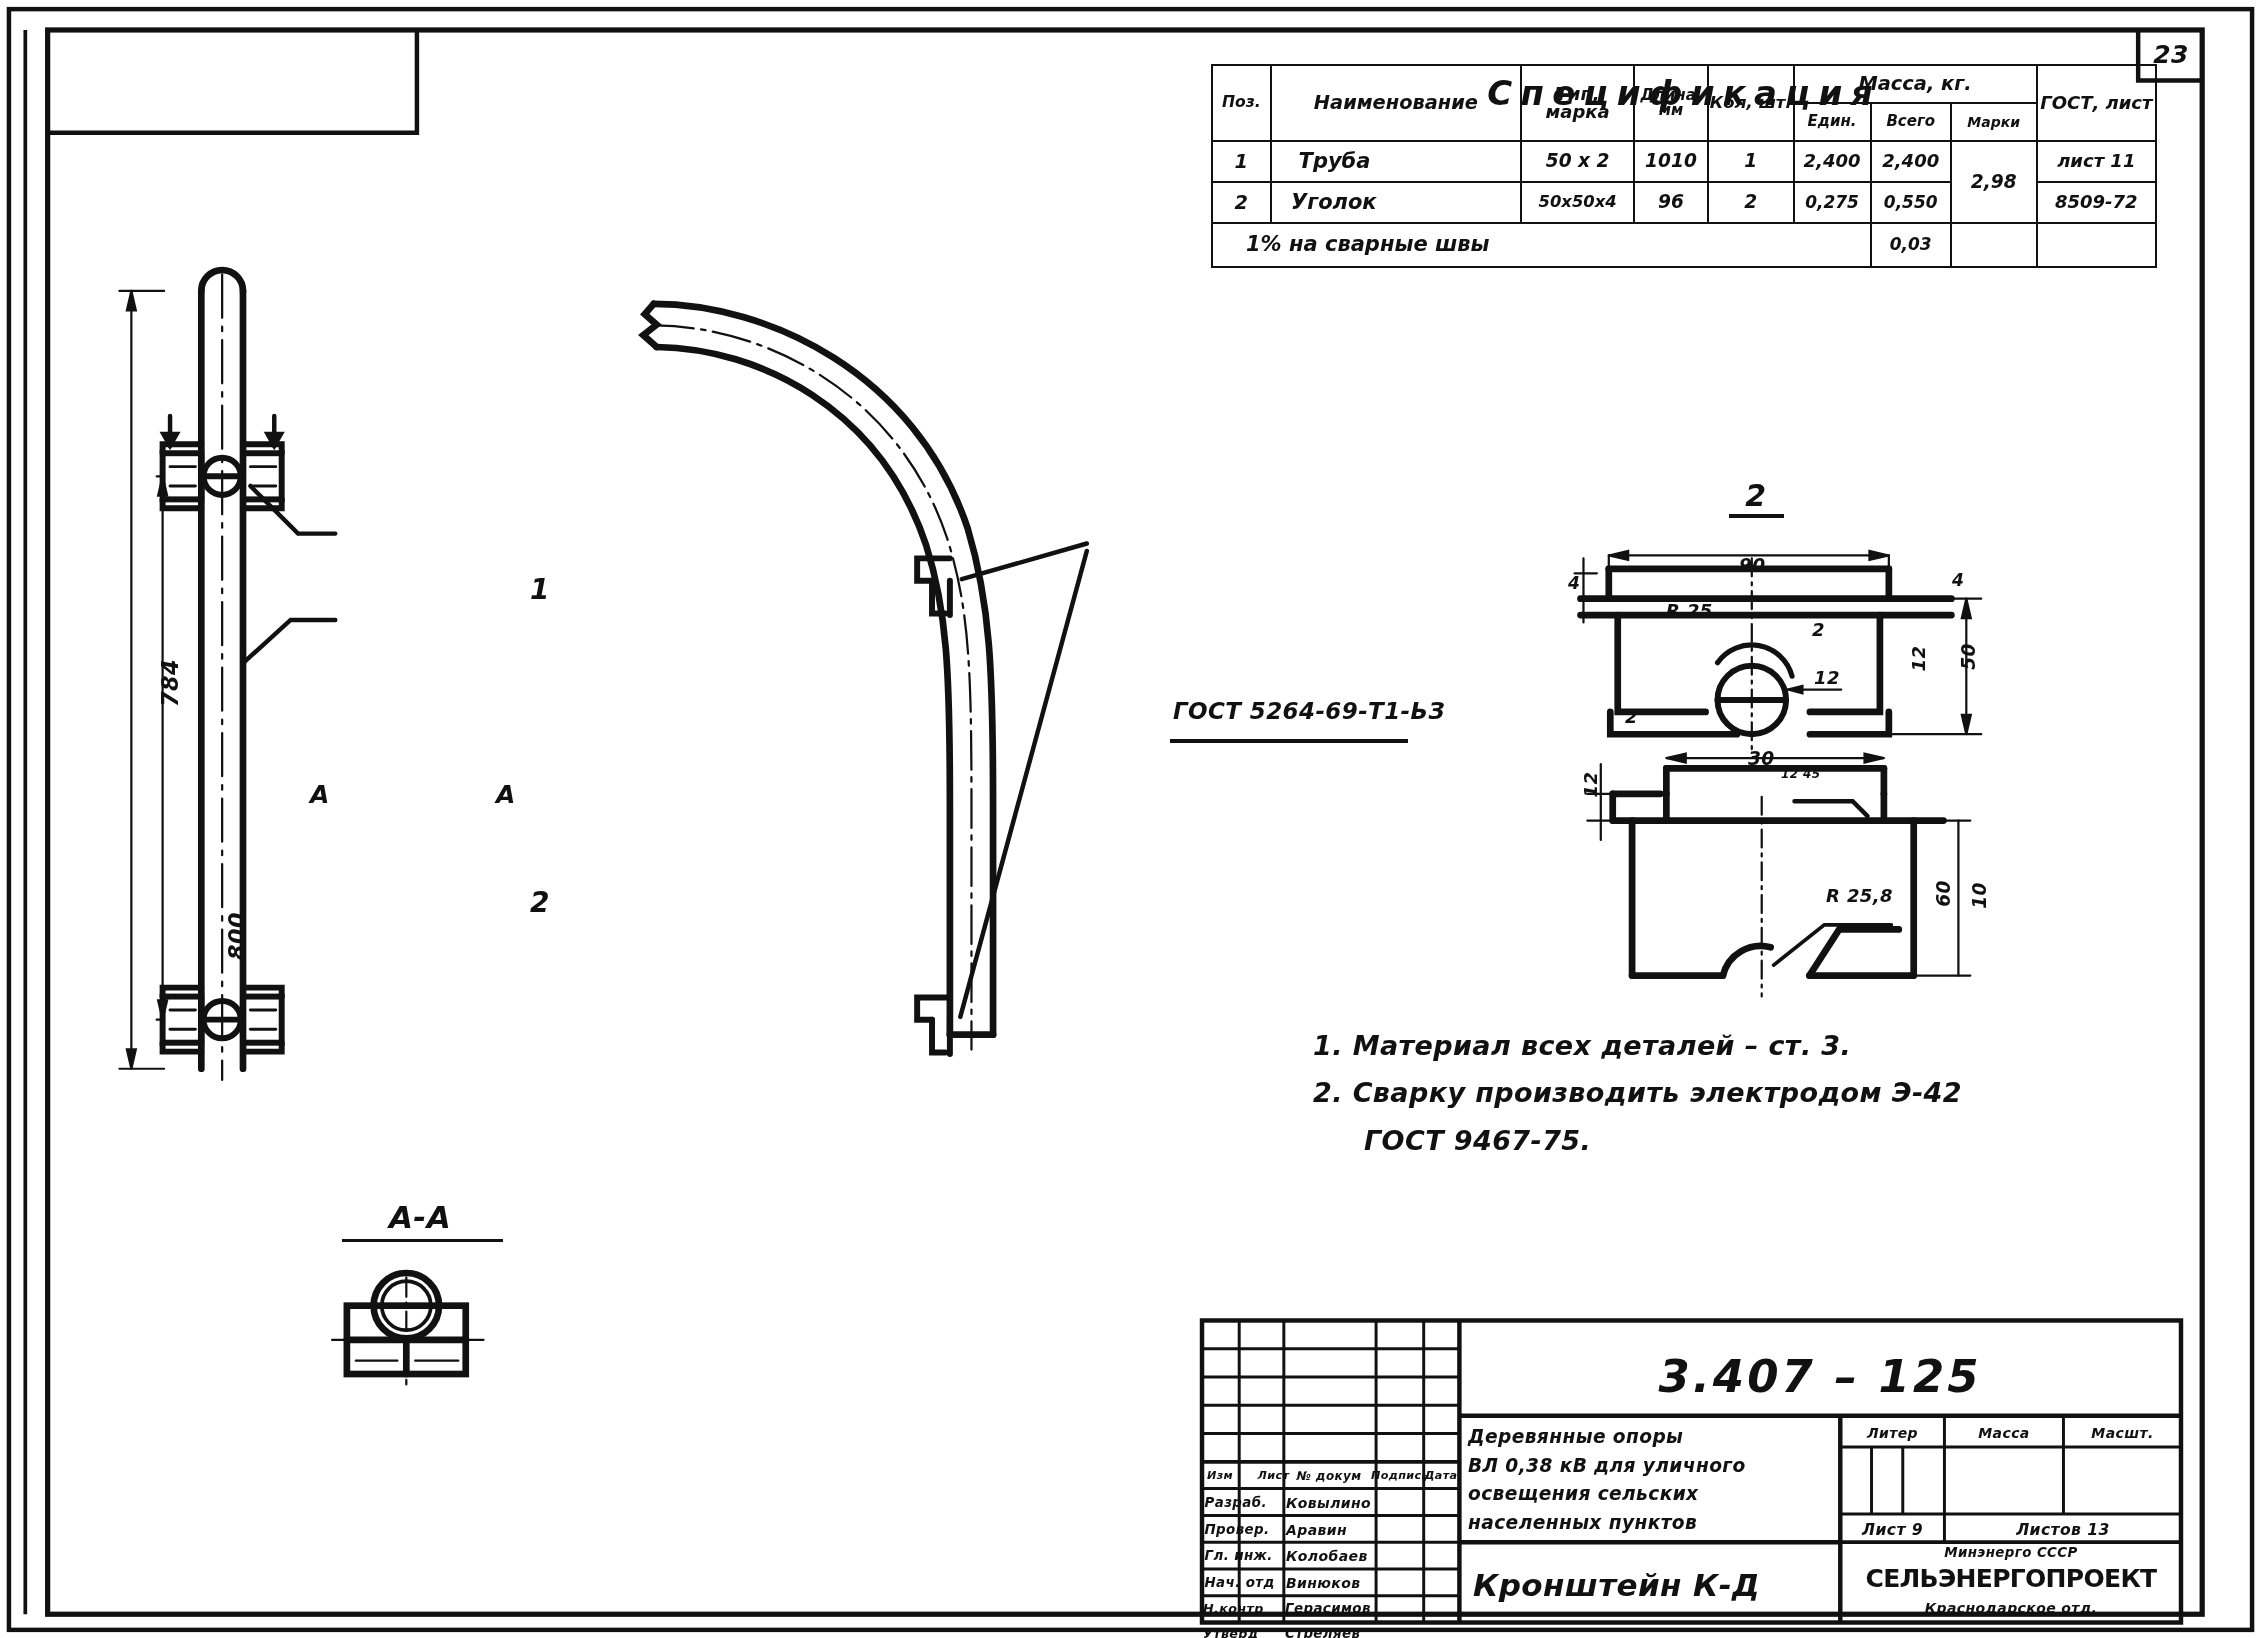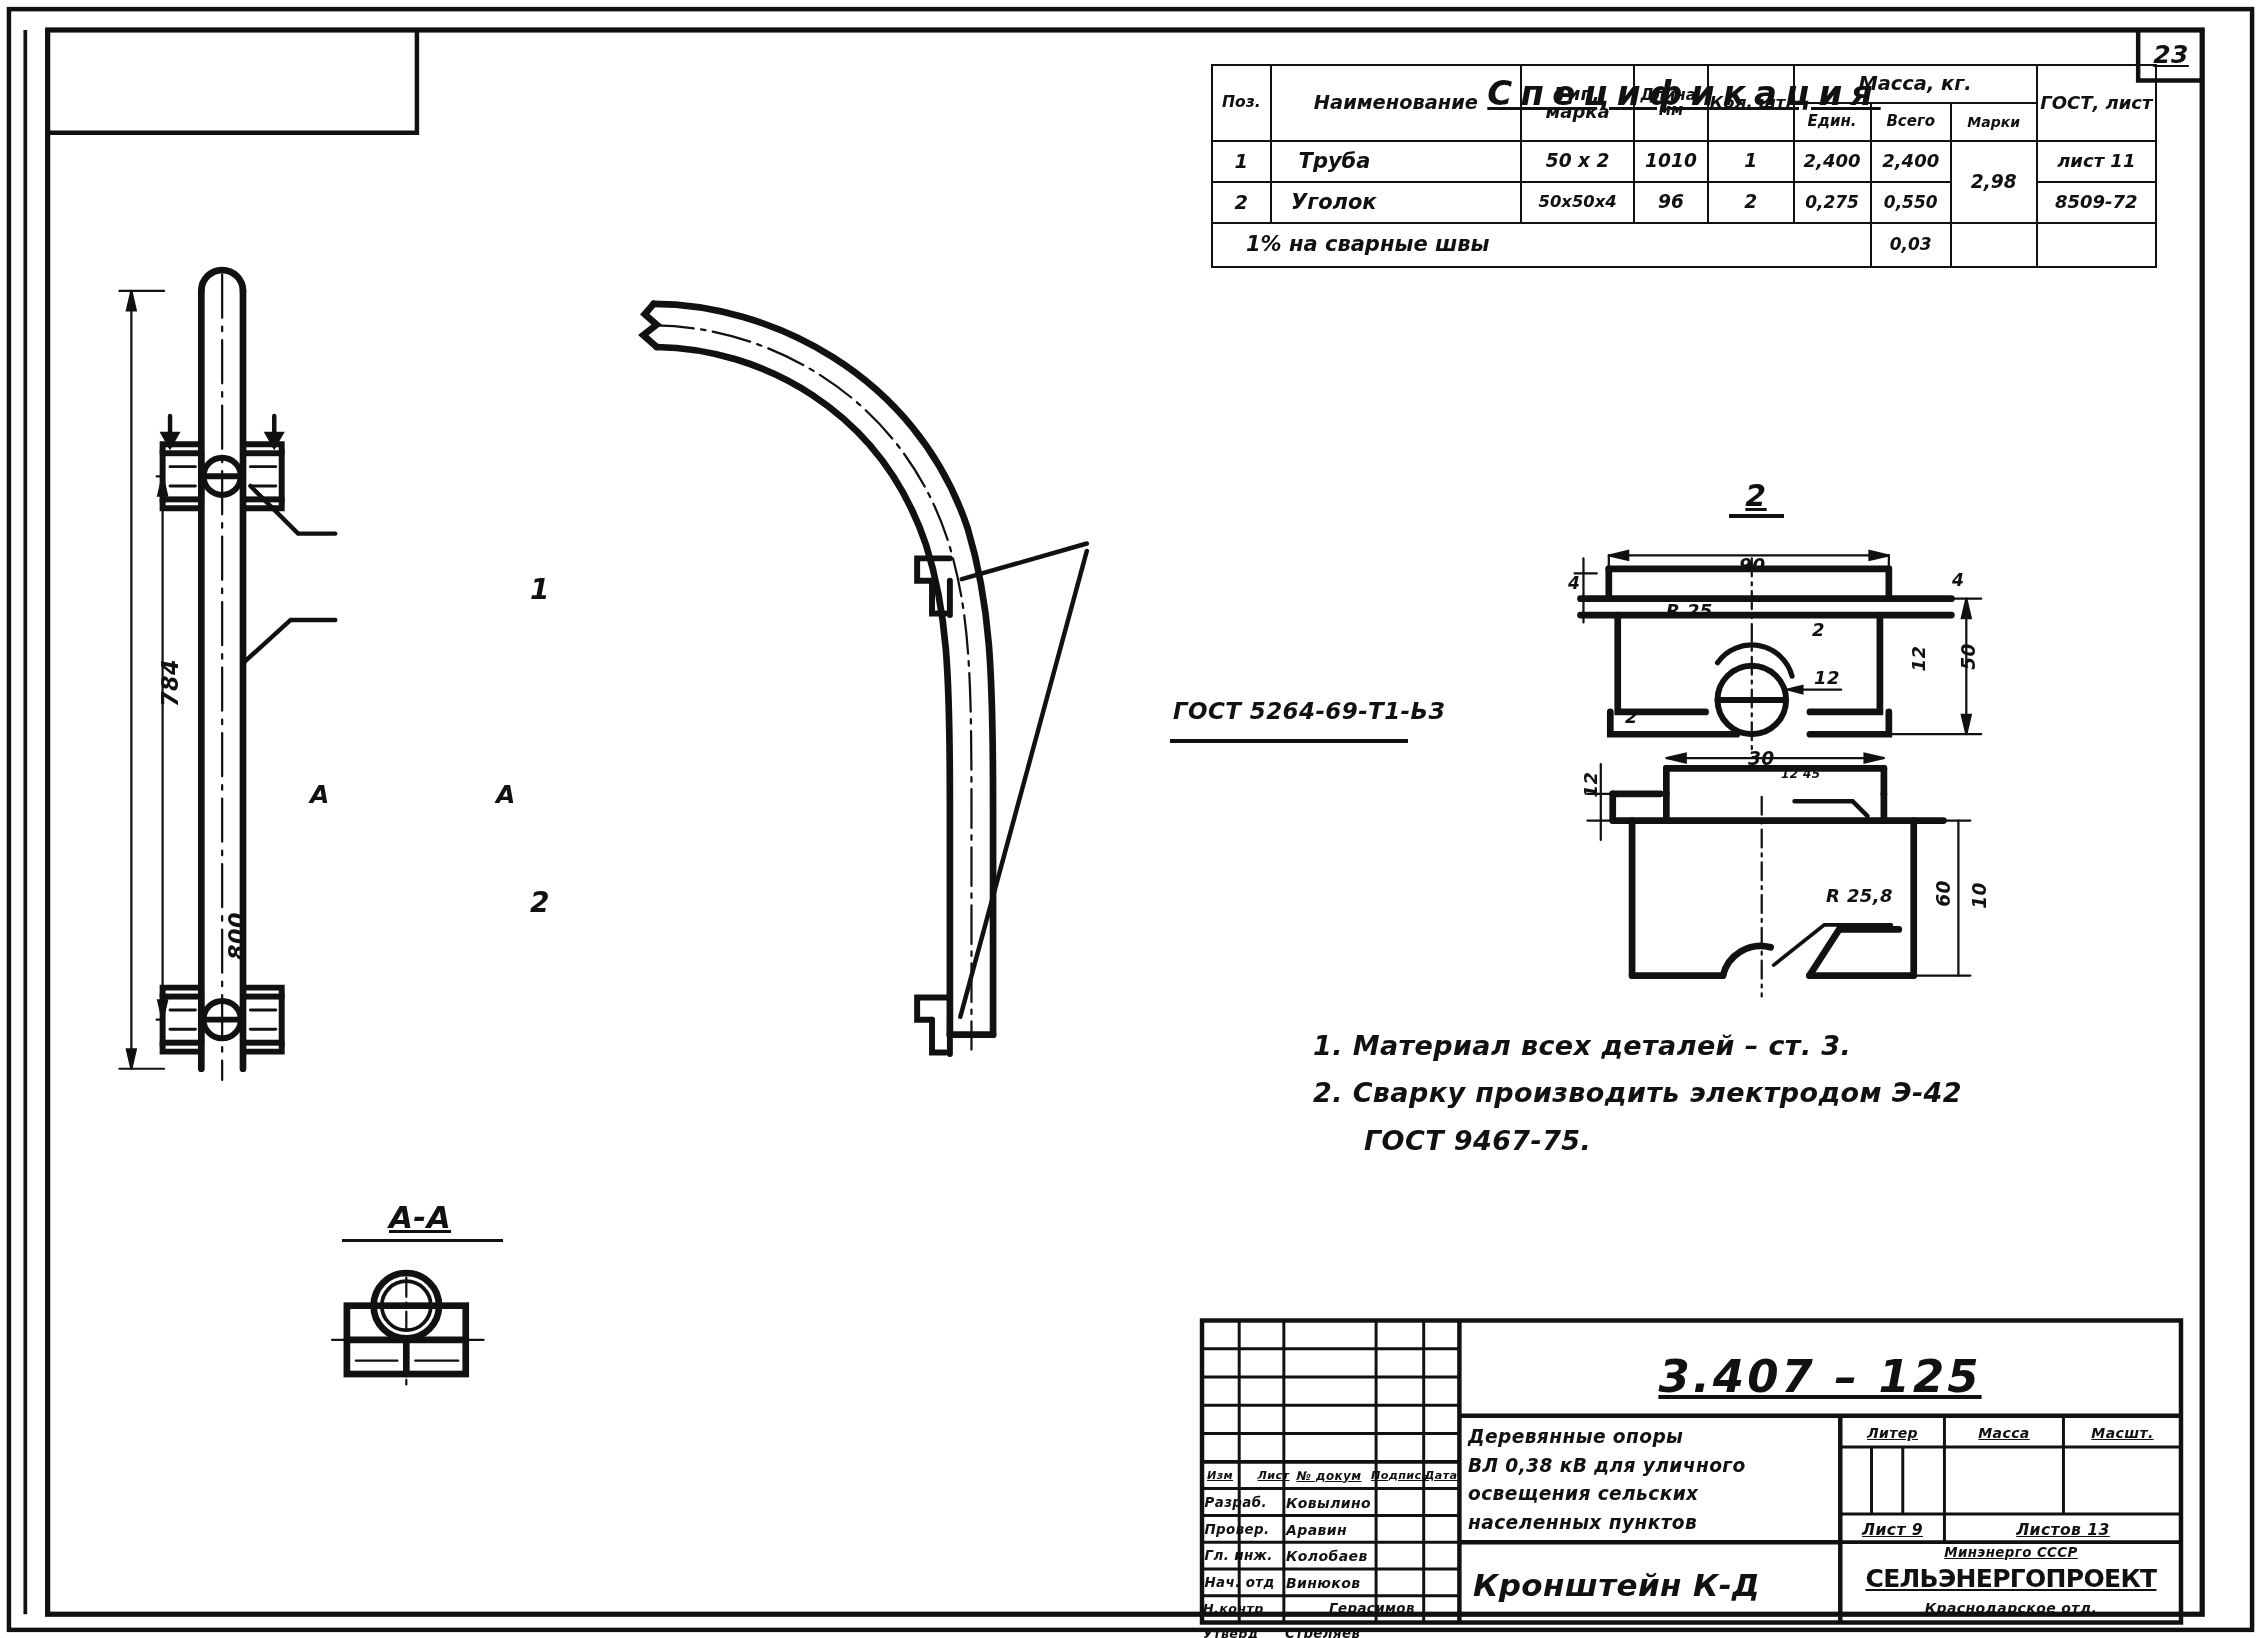--- a/index.html
+++ b/index.html
@@ -3,21 +3,21 @@
 <meta charset="utf-8">
 <style>
   html,body{margin:0;padding:0;background:#fff;}
   body{width:2261px;height:1639px;position:relative;overflow:hidden;
        font-family:"Liberation Sans", sans-serif;color:#111;}
 
   
   .abs{position:absolute;}
   .hand{font-family:"DejaVu Sans", sans-serif;font-style:italic;font-weight:bold;
         letter-spacing:0.4px;}
-  .ctr{display:flex;align-items:center;justify-content:center;text-align:left;text-decoration:underline;}
+  .ctr{display:flex;align-items:center;justify-content:center;text-align:left;}
   .lft{display:flex;align-items:center;justify-content:flex-start;}
   svg{display:block;overflow:visible;}
 
   
   #sheet-frame{left:0;top:0;width:2261px;height:1639px;}
 
   
   #spec{left:1211px;top:64px;width:946px;height:149px;}
   #spec-title{left:1211px;top:66px;width:946px;height:54px;
       font-size:34px;letter-spacing:8.2px;}
@@ -469,21 +469,21 @@
 
   <div class="abs lft hand" style="left:4.5px;top:170px;width:77px;height:27px;font-size:13.4px;">Разраб.</div>
   <div class="abs lft hand" style="left:86px;top:170px;width:88px;height:27px;font-size:14px;">Ковылино</div>
   <div class="abs lft hand" style="left:4.5px;top:197px;width:77px;height:27px;font-size:13.4px;">Провер.</div>
   <div class="abs lft hand" style="left:86px;top:197px;width:88px;height:27px;font-size:14px;">Аравин</div>
   <div class="abs lft hand" style="left:4.5px;top:223px;width:77px;height:27px;font-size:13.4px;">Гл. инж.</div>
   <div class="abs lft hand" style="left:86px;top:223px;width:88px;height:27px;font-size:14px;">Колобаев</div>
   <div class="abs lft hand" style="left:4.5px;top:250px;width:77px;height:27px;font-size:13.4px;">Нач. отд</div>
   <div class="abs lft hand" style="left:86px;top:250px;width:88px;height:27px;font-size:14px;">Винюков</div>
   <div class="abs lft hand" style="left:3px;top:277px;width:80px;height:25px;font-size:12.7px;">Н.контр</div>
-  <div class="abs lft hand" style="left:85px;top:277px;width:91px;height:25px;font-size:13.4px;margin-left:44px;">Герасимов</div>
+  <div class="abs lft hand" style="left:85px;top:277px;width:91px;height:25px;font-size:13.4px;">Герасимов</div>
   <div class="abs lft hand" style="left:3px;top:302px;width:80px;height:25px;font-size:12.7px;">Утверд</div>
   <div class="abs lft hand" style="left:85px;top:302px;width:91px;height:25px;font-size:13.4px;">Стреляев</div>
 
   <div class="abs hand" style="left:268px;top:104px;width:372px;font-size:18.6px;line-height:1.54;">
     <div>Деревянные опоры</div>
     <div>ВЛ 0,38 кВ для уличного</div>
     <div>освещения сельских</div>
     <div>населенных пунктов</div>
   </div>
 

